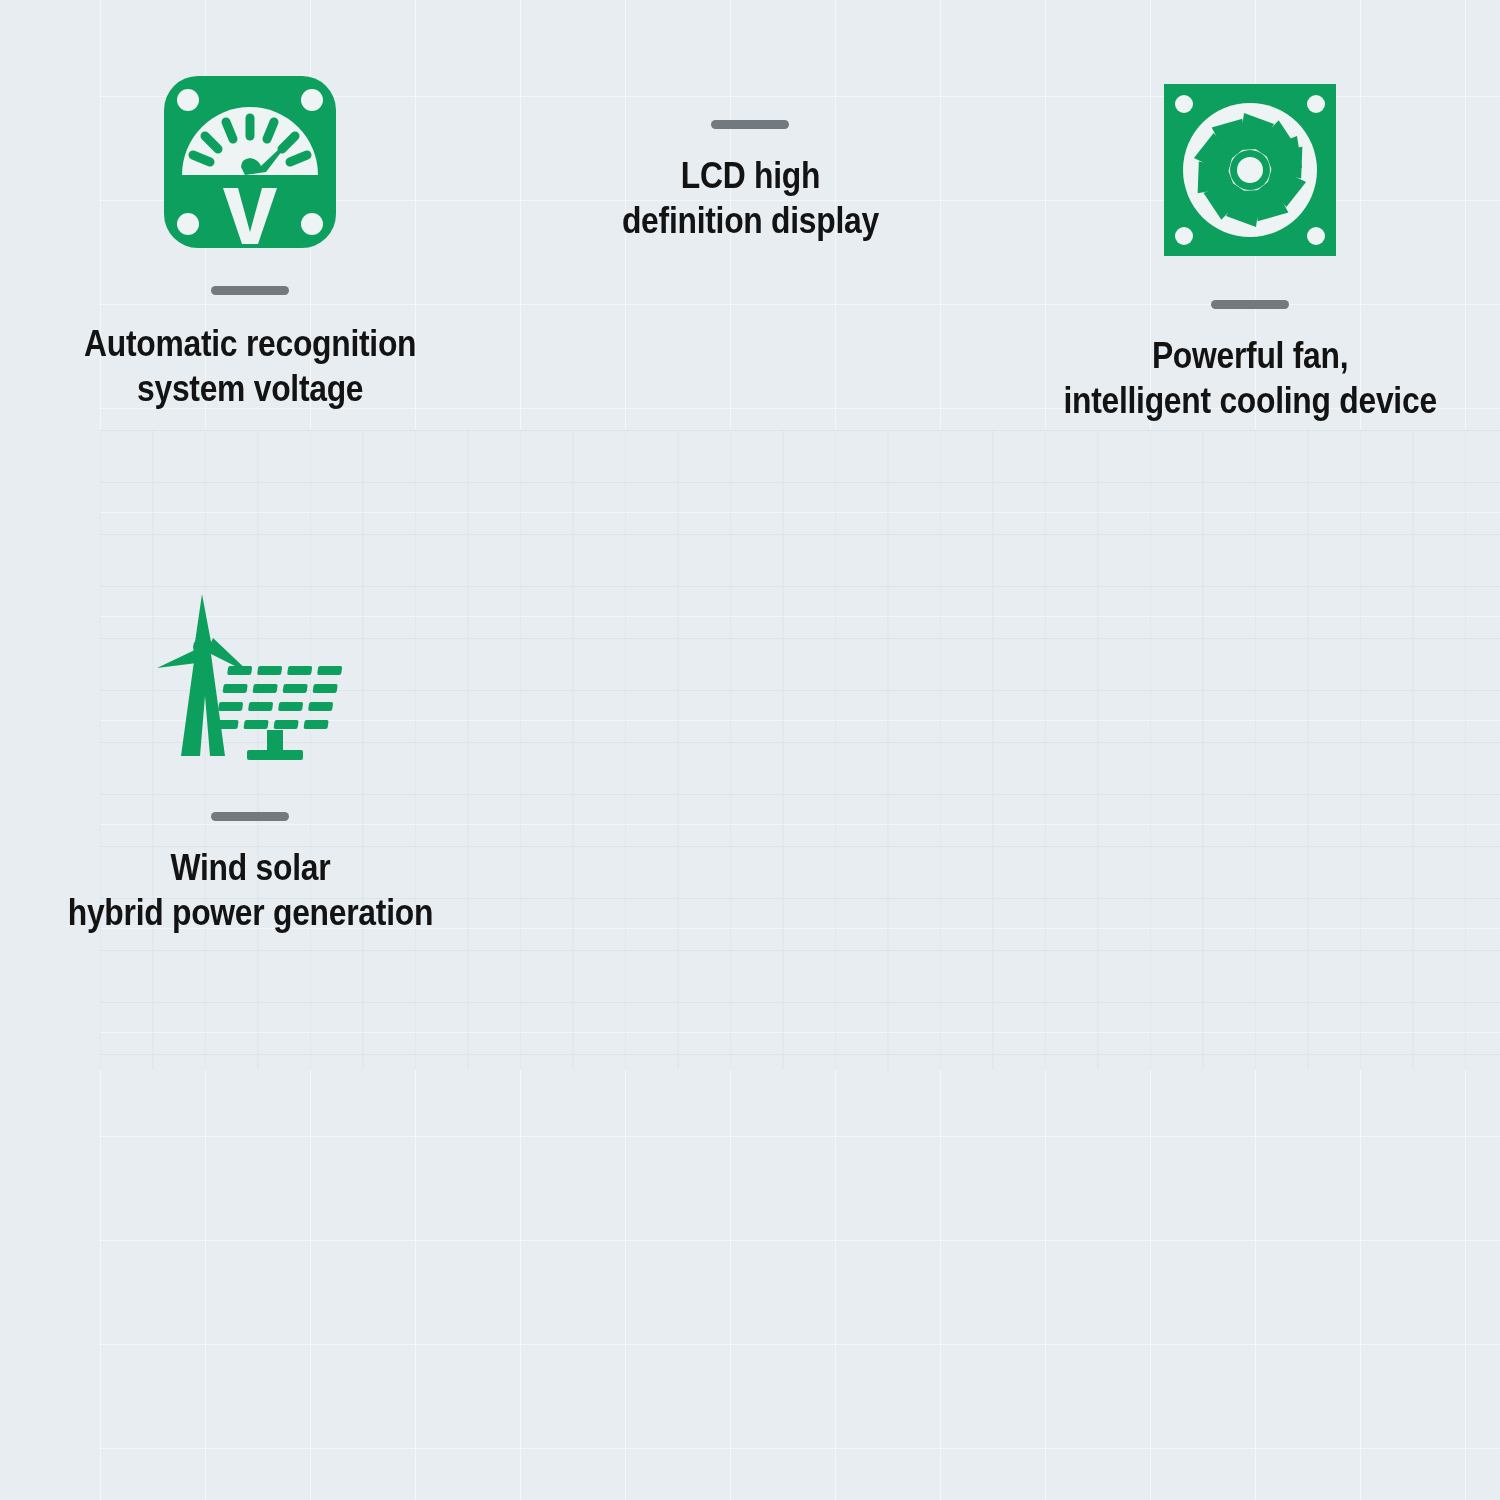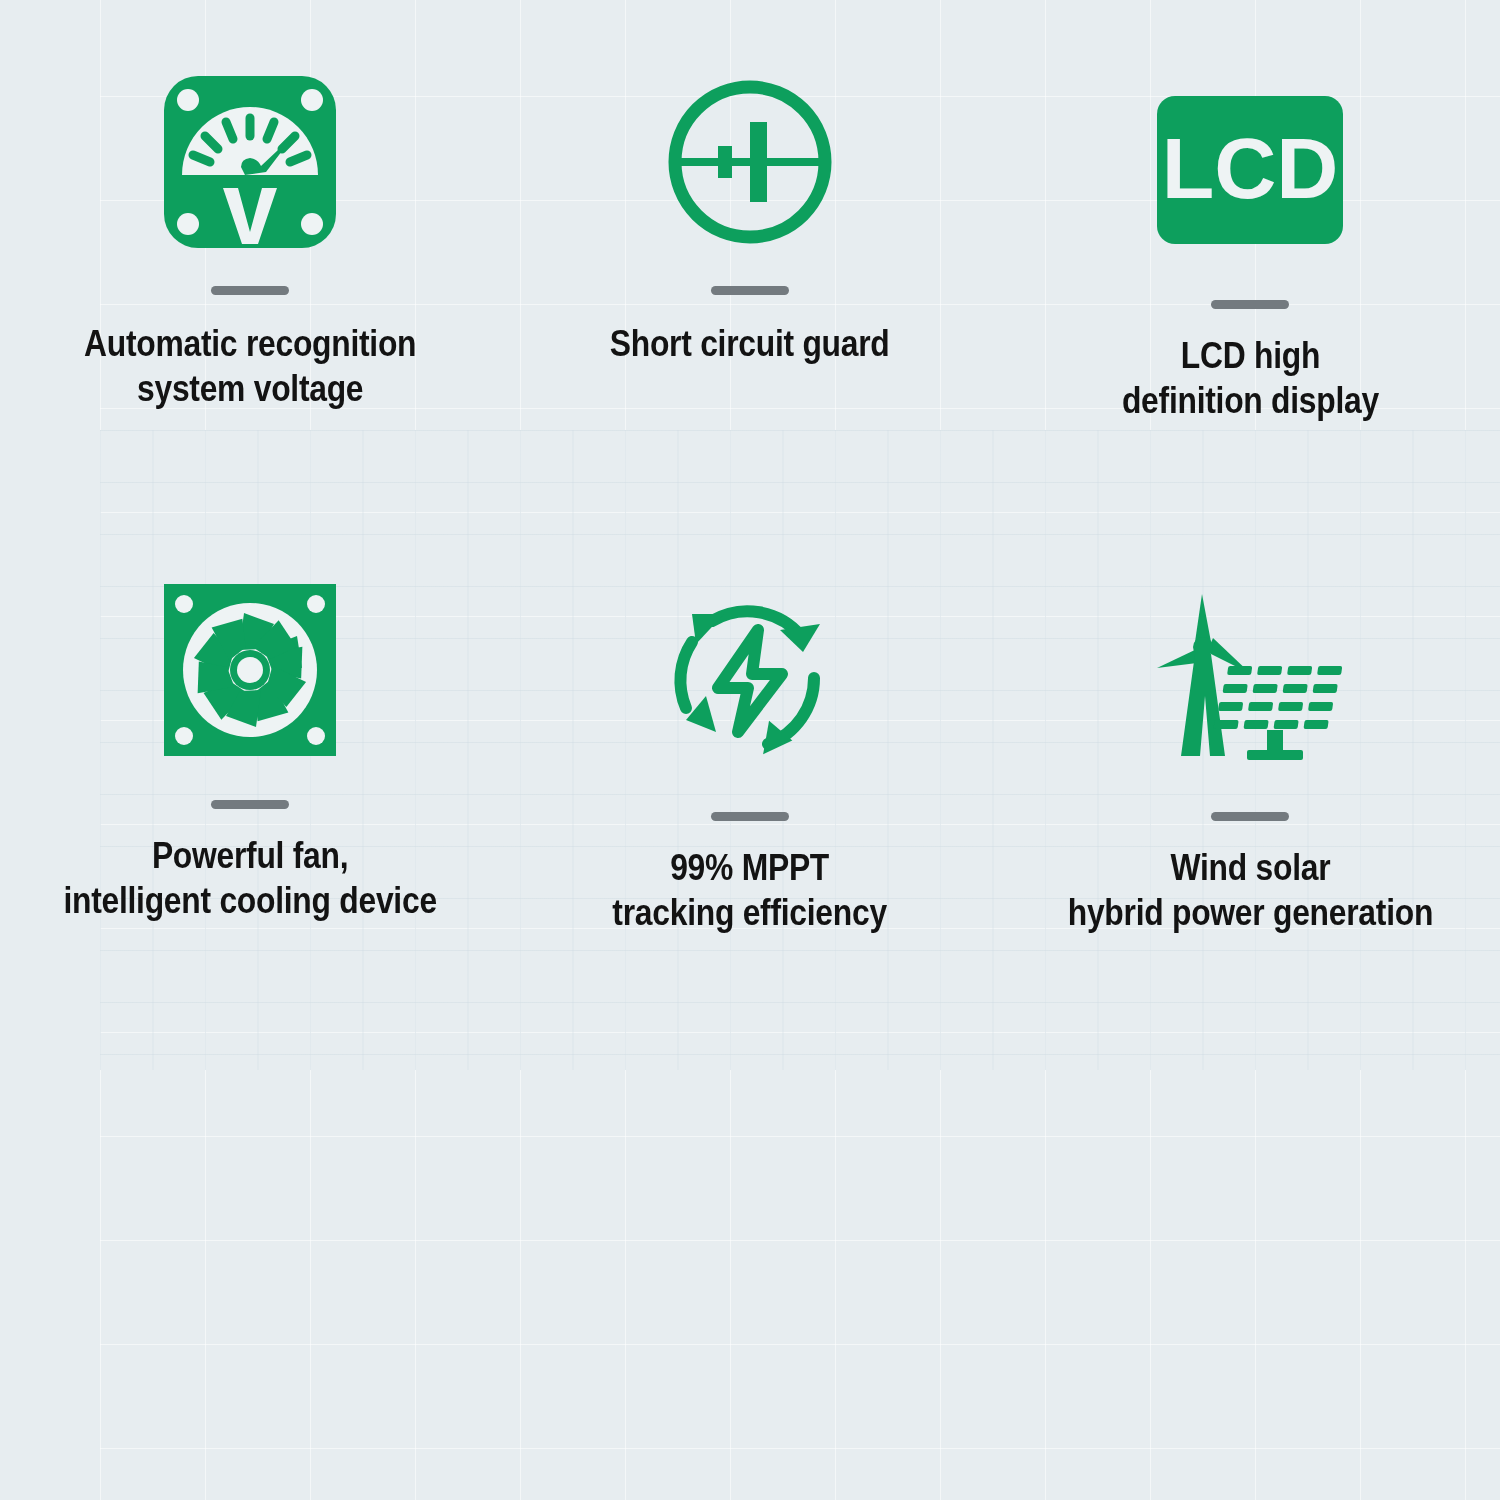--- a/index.html
+++ b/index.html
@@ -145,43 +145,23 @@
         </svg>
       </div>
       <div class="divider"></div>
       <div class="caption">
         <span class="line">Automatic recognition</span>
         <span class="line">system voltage</span>
       </div>
     </div>
 
 
-    <div class="cell r1">
-      <div class="icon-box">
-        <svg width="176" height="176" viewBox="0 0 176 176">
-          <circle cx="88" cy="88" r="75" fill="none" stroke="#0d9f5d" stroke-width="13"></circle>
-          <line x1="13" y1="88" x2="163" y2="88" stroke="#0d9f5d" stroke-width="8"></line>
-          <rect x="56" y="72" width="14" height="32" fill="#0d9f5d"></rect>
-          <rect x="88" y="48" width="17" height="80" fill="#0d9f5d"></rect>
-        </svg>
-      </div>
-      <div class="divider"></div>
-      <div class="caption">
-        <span class="line">Short circuit guard</span>
-      </div>
-    </div>
 
 
     <div class="cell r2">
-      <div class="icon-box">
-        <svg width="190" height="152" viewBox="0 0 190 152">
-          <rect x="2" y="2" width="186" height="148" rx="18" fill="#0d9f5d"></rect>
-          <text x="95" y="104" text-anchor="middle" font-family="Liberation Sans, sans-serif" font-size="86" font-weight="bold" fill="#eef3f4">LCD</text>
-        </svg>
-      </div>
       <div class="divider"></div>
       <div class="caption">
         <span class="line">LCD high</span>
         <span class="line">definition display</span>
       </div>
     </div>
 
     <div class="cell r2">
       <div class="icon-box">
         <svg width="172" height="172" viewBox="0 0 172 172">
@@ -231,43 +211,20 @@
         </svg>
       </div>
       <div class="divider"></div>
       <div class="caption">
         <span class="line">Powerful fan,</span>
         <span class="line">intelligent cooling device</span>
       </div>
     </div>
 
 
-    <div class="cell r3">
-      <div class="icon-box">
-        <svg width="176" height="176" viewBox="0 0 176 176">
-          <g fill="none" stroke="#0d9f5d" stroke-width="12" stroke-linecap="round">
-            <path d="M50 29 A70 70 0 0 1 139 44"></path>
-            <path d="M24 116 A70 70 0 0 1 30 50"></path>
-            <path d="M152 86 A70 70 0 0 1 106 152"></path>
-          </g>
-          <g fill="#0d9f5d">
-            <path d="M30 22 L62 22 L34 52 Z"></path>
-            <path d="M141 60 L118 38 L158 32 Z"></path>
-            <path d="M54 140 L24 128 L44 104 Z"></path>
-            <path d="M96 158 L112 128 L128 154 Z" transform="rotate(-18 112 144)"></path>
-          </g>
-          <path d="M96 38 L56 96 L86 96 L76 140 L120 82 L90 82 Z" fill="none" stroke="#0d9f5d" stroke-width="12" stroke-linejoin="round" stroke-linecap="round"></path>
-        </svg>
-      </div>
-      <div class="divider"></div>
-      <div class="caption">
-        <span class="line">99% MPPT</span>
-        <span class="line">tracking efficiency</span>
-      </div>
-    </div>
 
     <div class="cell r3">
       <div class="icon-box">
         <svg width="190" height="180" viewBox="0 0 190 180">
           <g fill="#0d9f5d">
 
             <path d="M47 4 L56 52 L40 52 Z"></path>
             <path d="M2 78 L44 58 L50 72 Z"></path>
             <path d="M96 84 L52 62 L58 48 Z"></path>
 

